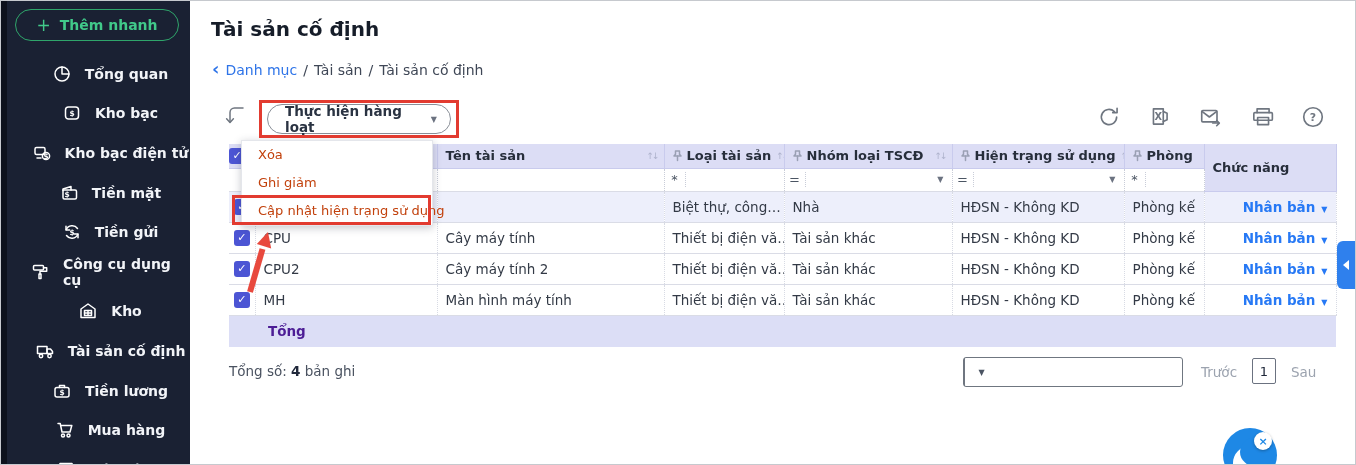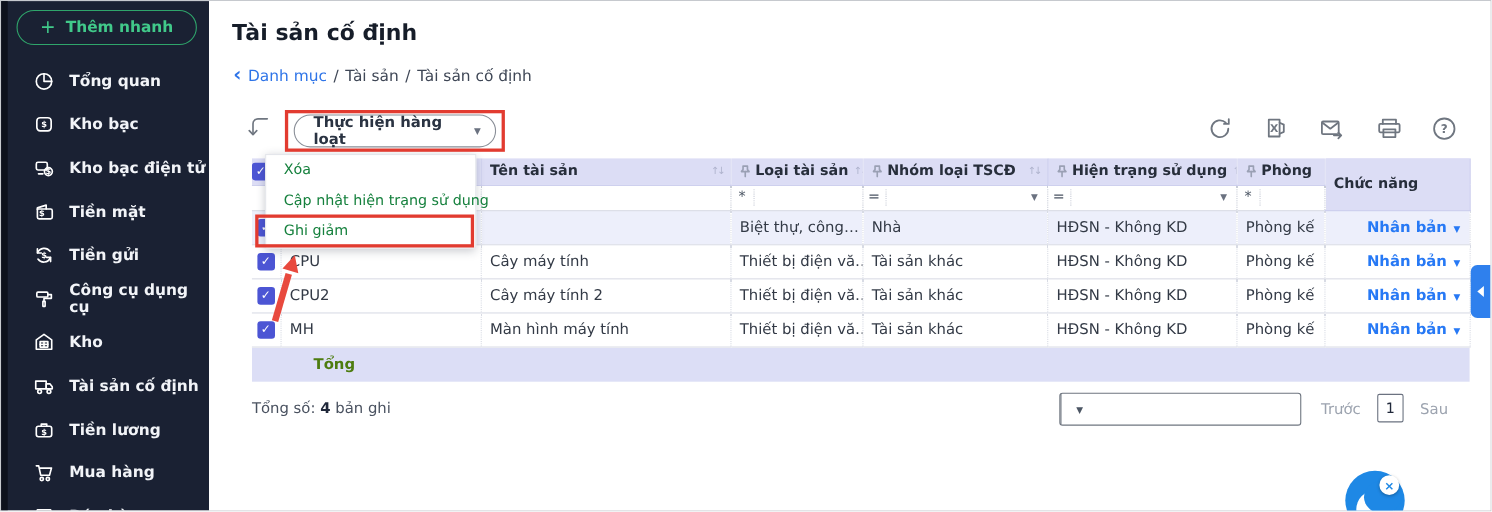--- a/index.html
+++ b/index.html
@@ -17,21 +17,21 @@
   body{font-family:"DejaVu Sans","Liberation Sans",sans-serif;}
   #app{position:relative;width:1356px;height:465px;overflow:hidden;background:#fff;border:1px solid #C6C9CE;}
 
   
   .sidebar{position:absolute;left:0;top:0;width:189px;height:100%;background:var(--sidebar-bg);}
   .sidebar::before{content:"";position:absolute;left:0;top:0;width:6px;height:100%;background:var(--sidebar-edge);}
   .quick-add{margin:8px 11px 5px 14px;height:32px;border:1px solid var(--green-border);border-radius:16px;
     color:var(--green);font-size:14px;font-weight:700;display:flex;align-items:center;justify-content:center;gap:9px;cursor:pointer;}
   .quick-add .plus{font-size:17px;font-weight:400;line-height:1;}
   .side-menu{padding-top:8px;}
-  .side-item{height:39.6px;display:flex;align-items:center;padding-left:29px;color:#F2F4F8;font-size:14px;font-weight:600;cursor:pointer;}
+  .side-item{height:39.6px;display:flex;align-items:center;padding-left:29px;color:#F2F4F8;font-size:14px;font-weight:600;cursor:pointer;justify-content:center;}
   .side-item .ic{width:20px;height:20px;margin-right:13px;color:#fff;flex:0 0 auto;}
   .side-item svg{width:20px;height:20px;display:block;}
 
   
   .main{position:absolute;left:189px;top:0;right:0;bottom:0;background:#fff;}
   .page-title{position:absolute;left:21px;top:16px;font-size:20px;font-weight:700;color:#161D29;}
   .hdr-right{position:absolute;top:14px;right:28px;display:flex;align-items:center;gap:18px;}
   .shortcut{display:flex;align-items:center;gap:7px;color:var(--blue);font-size:14px;font-weight:600;cursor:pointer;}
   .shortcut svg{width:22px;height:16px;}
   .pill-btn{height:30px;border:1px solid #8A8F98;border-radius:16px;background:#fff;color:#20283A;
@@ -72,38 +72,38 @@
   .op{display:inline-flex;align-items:center;justify-content:center;width:21px;height:100%;color:#4B5563;font-size:13px;border-right:1px dotted #C9CDD8;}
   .fcell{display:flex;align-items:center;height:100%;}
   .fcar{margin-left:auto;padding-right:8px;font-size:8px;color:#6B7280;}
   .cbox{width:16px;height:16px;border-radius:3px;background:var(--chk);color:#fff;font-size:11px;line-height:16px;
     text-align:center;display:inline-block;vertical-align:middle;cursor:pointer;}
   .action-cell{text-align:right;}
   .action-link{color:#2779F5;font-weight:600;cursor:pointer;}
   .action-car{font-size:8px;color:#2779F5;margin-left:6px;}
   .grid th.fn{background:var(--hdr-bg);text-align:center;font-weight:700;border-bottom:1px solid var(--line);}
   .grid tr.trow{height:32px;background:var(--total-bg);}
-  .grid tr.trow td{font-weight:700;color:#4d7c0f;padding-left:56px;}
+  .grid tr.trow td{font-weight:700;color:#4c1d95;padding-left:39px;}
 
   
   .total-line{position:absolute;left:39px;top:362px;font-size:13.5px;color:#4A5260;}
   .total-line b{color:#20283A;}
   .pagesize{position:absolute;left:773px;top:356px;width:220px;height:30px;border:1.5px solid #6F7680;border-radius:3px;
     display:flex;align-items:center;font-size:13px;color:#2F3744;cursor:pointer;background:#fff;}
   .pagesize .txt{padding-left:12px;flex:1;}
   .pagesize .dd{width:34px;align-self:stretch;border-left:1.5px solid #6F7680;display:flex;align-items:center;justify-content:center;font-size:8px;color:#4B5563;}
   .pg-prev{position:absolute;left:1011px;top:363px;font-size:13.5px;color:var(--txt-mut);cursor:pointer;}
   .pg-box{position:absolute;left:1062px;top:357px;width:24px;height:26px;border:1px solid #6B7280;border-radius:2px;
     display:flex;align-items:center;justify-content:center;font-size:13px;color:#20283A;cursor:pointer;background:#fff;}
   .pg-next{position:absolute;left:1101px;top:363px;font-size:13.5px;color:var(--txt-mut);cursor:pointer;}
 
   
   .menu{position:absolute;left:240px;top:139px;width:192px;background:#fff;border:1px solid #E4E6EB;
     box-shadow:0 2px 8px rgba(30,40,60,.25);z-index:30;}
-  .menu-item{height:28px;line-height:28px;padding-left:16px;font-size:13px;color:#15803d;cursor:pointer;white-space:nowrap;}
+  .menu-item{height:28px;line-height:28px;padding-left:16px;font-size:13px;color:#c2410c;cursor:pointer;white-space:nowrap;}
   .anno{position:absolute;border:3px solid var(--red);z-index:40;pointer-events:none;}
   .anno-btn{left:258px;top:99px;width:200px;height:38px;}
   .anno-item{left:231px;top:194px;width:199px;height:30px;}
   .anno-arrow{position:absolute;left:240px;top:222px;width:40px;height:75px;z-index:41;pointer-events:none;}
   .side-handle{position:absolute;right:0;top:240px;width:18px;height:48px;background:var(--handle);
     border-radius:6px 0 0 6px;z-index:20;display:flex;align-items:center;justify-content:center;cursor:pointer;}
   .side-handle .tri{width:0;height:0;border-top:5px solid transparent;border-bottom:5px solid transparent;border-right:6px solid #fff;}
   .chat{position:absolute;left:1222px;top:427px;width:54px;height:54px;border-radius:50%;background:#1E88E5;z-index:25;cursor:pointer;overflow:hidden;}
   .chat .swoosh{position:absolute;left:10px;top:18px;width:34px;height:34px;border-radius:50%;background:#fff;}
   .chat .swoosh::after{content:"";position:absolute;left:7px;top:-9px;width:34px;height:30px;border-radius:50%;background:#1E88E5;}
@@ -451,22 +451,22 @@
     <div class="pagesize">
       <span class="dd">▼</span>
     </div>
     <span class="pg-prev">Trước</span>
     <span class="pg-box">1</span>
     <span class="pg-next">Sau</span>
   </div>
 
   <div class="menu" id="batchMenu">
       <div class="menu-item">Xóa</div>
+      <div class="menu-item">Ghi giảm</div>
       <div class="menu-item">Cập nhật hiện trạng sử dụng</div>
-      <div class="menu-item">Ghi giảm</div>
     </div>
   <div class="anno anno-btn"></div>
   <div class="anno anno-item"></div>
   <svg class="anno-arrow" viewBox="0 0 40 75">
     <path d="M9 69 L21.5 26" stroke="#E8493E" stroke-width="6" fill="none"></path>
     <polygon points="27,9 30.2,25.4 15.8,21.1" fill="#E8493E"></polygon>
   </svg>
 
   <div class="side-handle">
     <span class="tri"></span>

